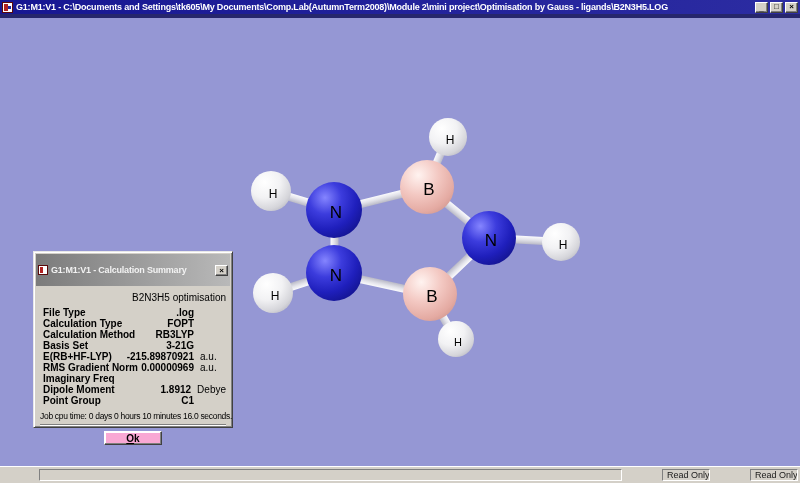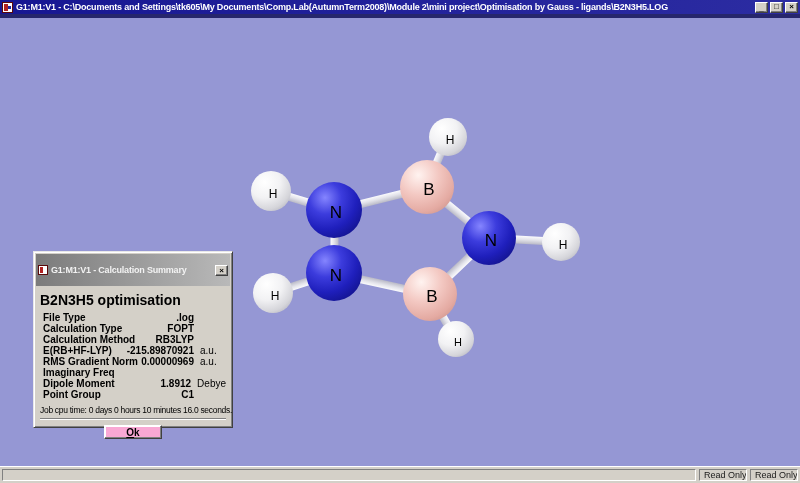--- a/index.html
+++ b/index.html
@@ -103,22 +103,22 @@
   }
   .dlg-close {
     width: 13px; height: 11px; background: #d4d0c8; flex: 0 0 auto;
     border: 1px solid; border-color: #ffffff #404040 #404040 #ffffff;
     box-shadow: inset -1px -1px 0 #808080;
     font-size: 8px; line-height: 9px; text-align: center; color: #000;
     font-weight: bold; cursor: default;
   }
   .dialog-body { padding: 0 4px; }
   .summary-heading {
-    margin-top: 6px; text-align: left;
-    font-size: 14px; font-weight: bold; color: #000;
+    margin-top: 6px; text-align: right;
+    font-size: 10px; font-weight: normal; color: #000;
   }
   .summary-rows { margin-top: 4px; }
   .summary-row {
     display: flex; align-items: baseline;
     height: 11px; line-height: 11px; font-size: 10px; color: #000;
   }
   .row-label { font-weight: bold; flex: 0 0 auto; padding-left: 3px; }
   .row-value {
     font-weight: bold; flex: 1 1 auto; text-align: right;
     padding-right: 2px; width: 0; min-width: 0; white-space: nowrap;
@@ -145,21 +145,21 @@
 
   
   .statusbar {
     position: absolute; left: 0; right: 0; bottom: 0; height: 17px;
     background: #d4d0c8; border-top: 1px solid #ffffff;
     display: flex; align-items: center; padding: 2px 2px 2px 2px; gap: 3px;
   }
   .status-panel {
     height: 12px; border: 1px solid; border-color: #808080 #ffffff #ffffff #808080;
     font-size: 9px; line-height: 10px; color: #1a1a1a;
-    padding: 0 4px; white-space: nowrap; overflow: hidden;
+    padding: 0 4px; white-space: nowrap; overflow: hidden; margin-left: 37px;
   }
   .status-panel-main { flex: 1 1 auto; }
   .status-panel-ro { flex: 0 0 auto; width: 48px; text-align: center; }
 </style>
 </head>
 <body>
 
 <div class="titlebar">
   <span class="app-icon"></span>
   <span class="titlebar-text">G1:M1:V1 - C:\Documents and Settings\tk605\My Documents\Comp.Lab(AutumnTerm2008)\Module 2\mini project\Optimisation by Gauss - ligands\B2N3H5.LOG</span>
@@ -239,20 +239,25 @@
           <span class="row-label">Calculation Type</span>
           <span class="row-value">FOPT</span>
           <span class="row-unit"></span>
         </div>
         <div class="summary-row">
           <span class="row-label">Calculation Method</span>
           <span class="row-value">RB3LYP</span>
           <span class="row-unit"></span>
         </div>
         <div class="summary-row">
+          <span class="row-label">Basis Set</span>
+          <span class="row-value">3-21G</span>
+          <span class="row-unit"></span>
+        </div>
+        <div class="summary-row">
           <span class="row-label">E(RB+HF-LYP)</span>
           <span class="row-value">-215.89870921</span>
           <span class="row-unit">a.u.</span>
         </div>
         <div class="summary-row">
           <span class="row-label">RMS Gradient Norm</span>
           <span class="row-value">0.00000969</span>
           <span class="row-unit">a.u.</span>
         </div>
         <div class="summary-row">

